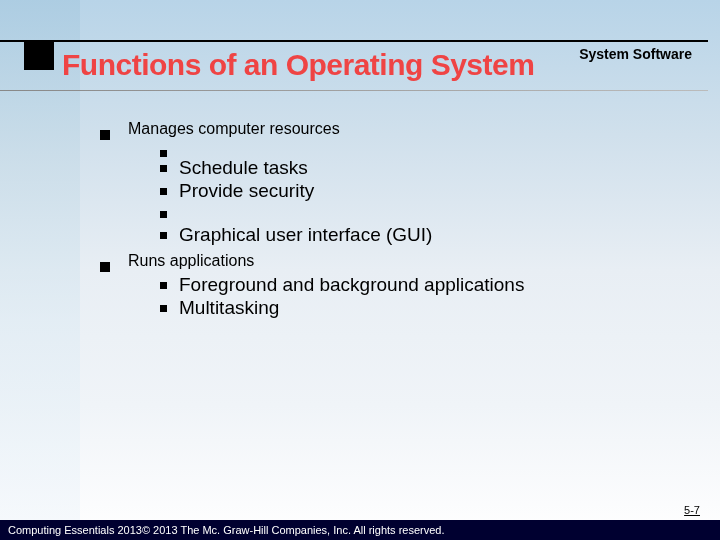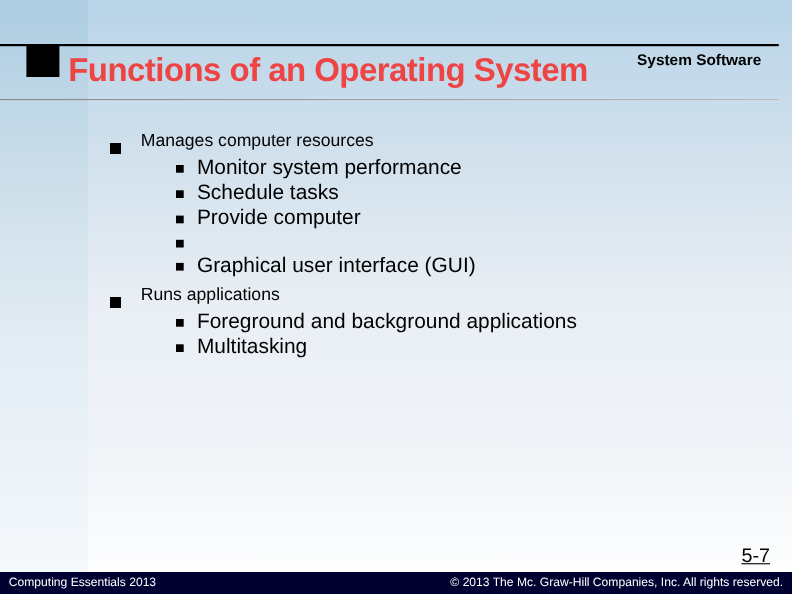--- a/index.html
+++ b/index.html
@@ -106,29 +106,28 @@
   .footer {
     position: absolute;
     bottom: 0;
     left: 0;
     right: 0;
     height: 20px;
     background: #000030;
     color: #fff;
     font-size: 11px;
     display: flex;
-    justify-content: space-between;
     align-items: center;
     padding: 0 8px;
   }
   .page-num {
     position: absolute;
     bottom: 24px;
     right: 20px;
-    font-size: 18px;
+    font-size: 11px;
     color: #000;
     text-decoration: underline;
   }
 </style>
 </head>
 <body>
 
 <div class="cloud-bg"></div>
 
 <div class="header-label">System Software</div>
@@ -139,29 +138,28 @@
 
 <div class="content">
 
   <div class="main-item">
     <span class="bullet"></span>
     <span>Manages computer resources</span>
   </div>
   <div class="sub-list">
     <div class="sub-item">
         <span class="bullet"></span>
-        <span>Monitor system performance</span>
       </div>
     <div class="sub-item">
         <span class="bullet"></span>
         <span>Schedule tasks</span>
       </div>
     <div class="sub-item">
         <span class="bullet"></span>
-        <span>Provide computer</span>
+        <span>Provide security</span>
       </div>
     <div class="sub-item">
         <span class="bullet"></span>
       </div>
   </div>
 
   <div class="sub-list">
     <div class="sub-item">
         <span class="bullet"></span>
         <span>Graphical user interface (GUI)</span>

